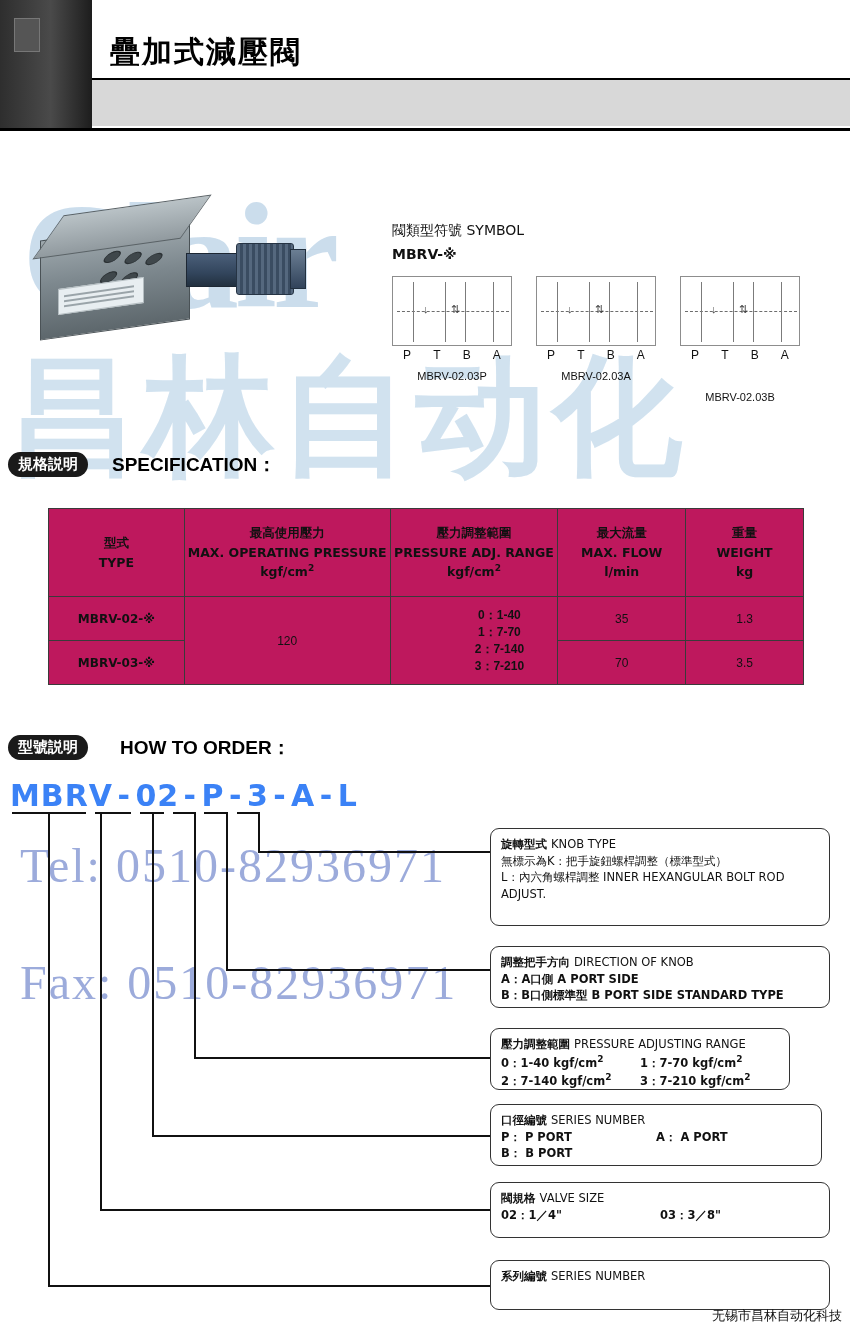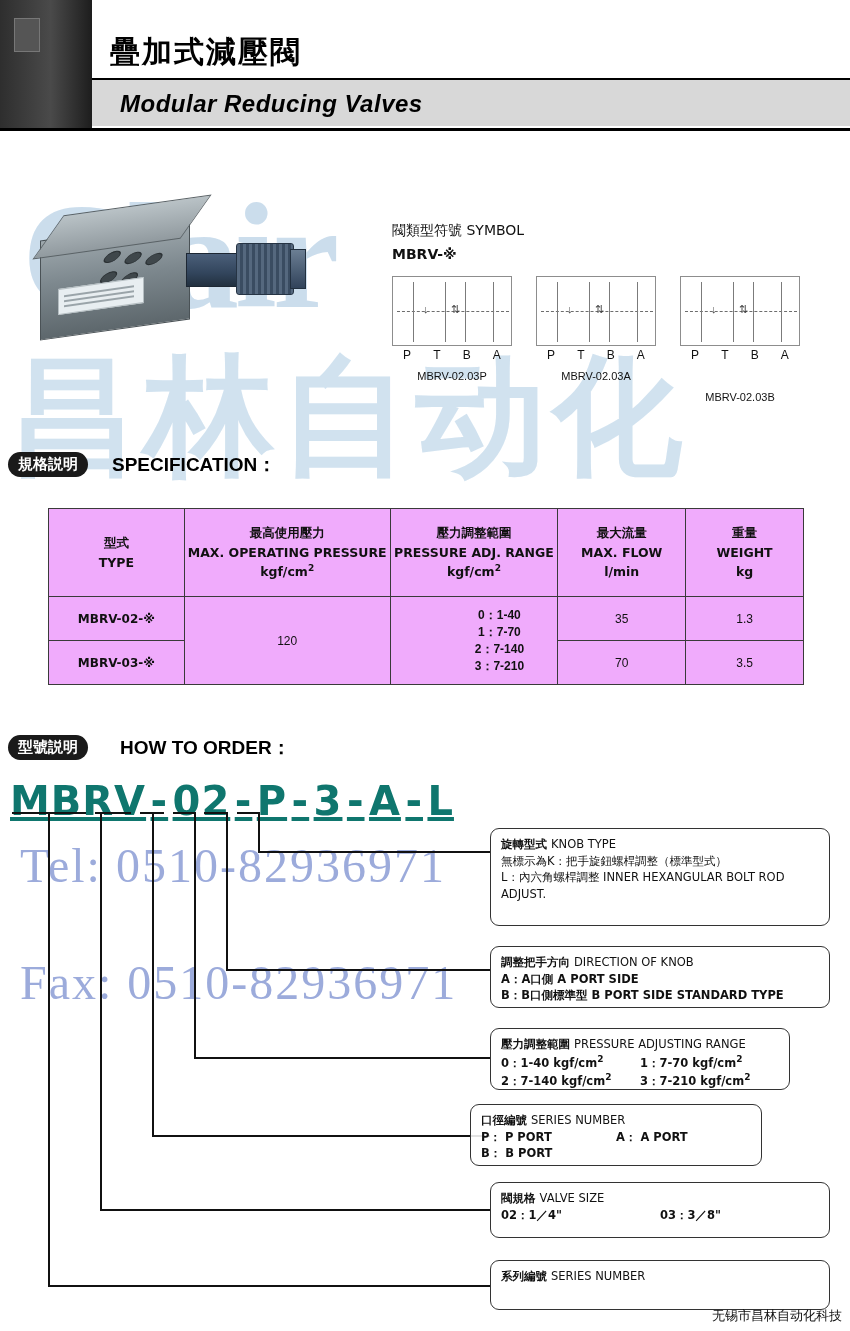--- a/index.html
+++ b/index.html
@@ -147,41 +147,40 @@
     position:absolute; font-size:19px; font-weight:bold; color:#000;
   }
   .spec-tag { left:8px; top:452px; }
   .spec-en { left:112px; top:452px; }
   .order-tag { left:8px; top:735px; }
   .order-en { left:120px; top:735px; }
 
   
   table.spec {
     position:absolute; left:48px; top:508px; width:756px;
-    border-collapse:collapse; background:#f0abfc;
+    border-collapse:collapse; background:#be185d;
   }
   table.spec th, table.spec td {
     border:1px solid #3a3a3a; text-align:center; color:#111;
   }
   table.spec th {
     height:88px; font-size:12.5px; font-weight:bold; line-height:1.55;
     font-family:"DejaVu Sans","Liberation Sans",sans-serif;
   }
   table.spec td { height:44px; font-size:12px;margin-left:27px; }
   .cell-model { font-weight:bold; font-size:15px;
     font-family:"DejaVu Sans","Liberation Sans",sans-serif; }
   .range-cell { text-align:left; padding-left:52px; font-weight:bold; font-size:14px; }
   sup { font-size:9px; }
 
   
   .code-row { position:absolute; left:10px; top:778px; }
   .code-row span {
-    font-size:40px; font-weight:bold; color:#0f766e; letter-spacing:1px;
-    font-family:"DejaVu Sans","Liberation Sans",sans-serif;
-    text-decoration:underline;
+    font-size:30px; font-weight:bold; color:#3b82f6; letter-spacing:1px;
+    font-family:"DejaVu Sans","Liberation Sans",sans-serif;
   }
   .code-underline {
     position:absolute; height:2px; background:#111;
   }
   .leader { position:absolute; background:#111; }
 
   
   .callout {
     position:absolute; border:1px solid #333; border-radius:9px;
     background:rgba(255,255,255,0.88); padding:7px 10px;
@@ -207,21 +206,20 @@
 <div class="wm wm-tel">Tel: 0510-82936971</div>
 <div class="wm wm-fax">Fax: 0510-82936971</div>
 
 <div class="header">
   <div class="header-blackbar">
     <div class="notch"></div>
   </div>
   <div class="title-cn">疊加式減壓閥</div>
   <div class="title-rule"></div>
   <div class="title-en-band"></div>
-  <div class="title-en">Modular Reducing Valves</div>
 </div>
 <div class="header-bottom-rule"></div>
 
 <div class="photo-area">
   <div class="valve-body"></div>
   <div class="valve-top">
     <div class="port p1"></div>
     <div class="port p2"></div>
     <div class="port p3"></div>
     <div class="port p4"></div>
@@ -400,21 +398,21 @@
   <div class="two-col">
     <div class="bold">0：1-40 kgf/cm<sup>2</sup></div>
     <div class="bold">1：7-70 kgf/cm<sup>2</sup></div>
   </div>
   <div class="two-col">
     <div class="bold">2：7-140 kgf/cm<sup>2</sup></div>
     <div class="bold">3：7-210 kgf/cm<sup>2</sup></div>
   </div>
 </div>
 
-<div class="callout" style="left:470px; top:1104px; width:292px; height:62px;">
+<div class="callout" style="left:490px; top:1104px; width:332px; height:62px;">
   <div class="hd"><span>口徑編號</span>
     <span class="en">SERIES NUMBER</span></div>
   <div class="two-col">
     <div class="bold">P：  P PORT</div>
     <div class="bold">A：  A PORT</div>
   </div>
   <div class="two-col">
     <div class="bold">B：  B PORT</div>
     <div></div>
   </div>

